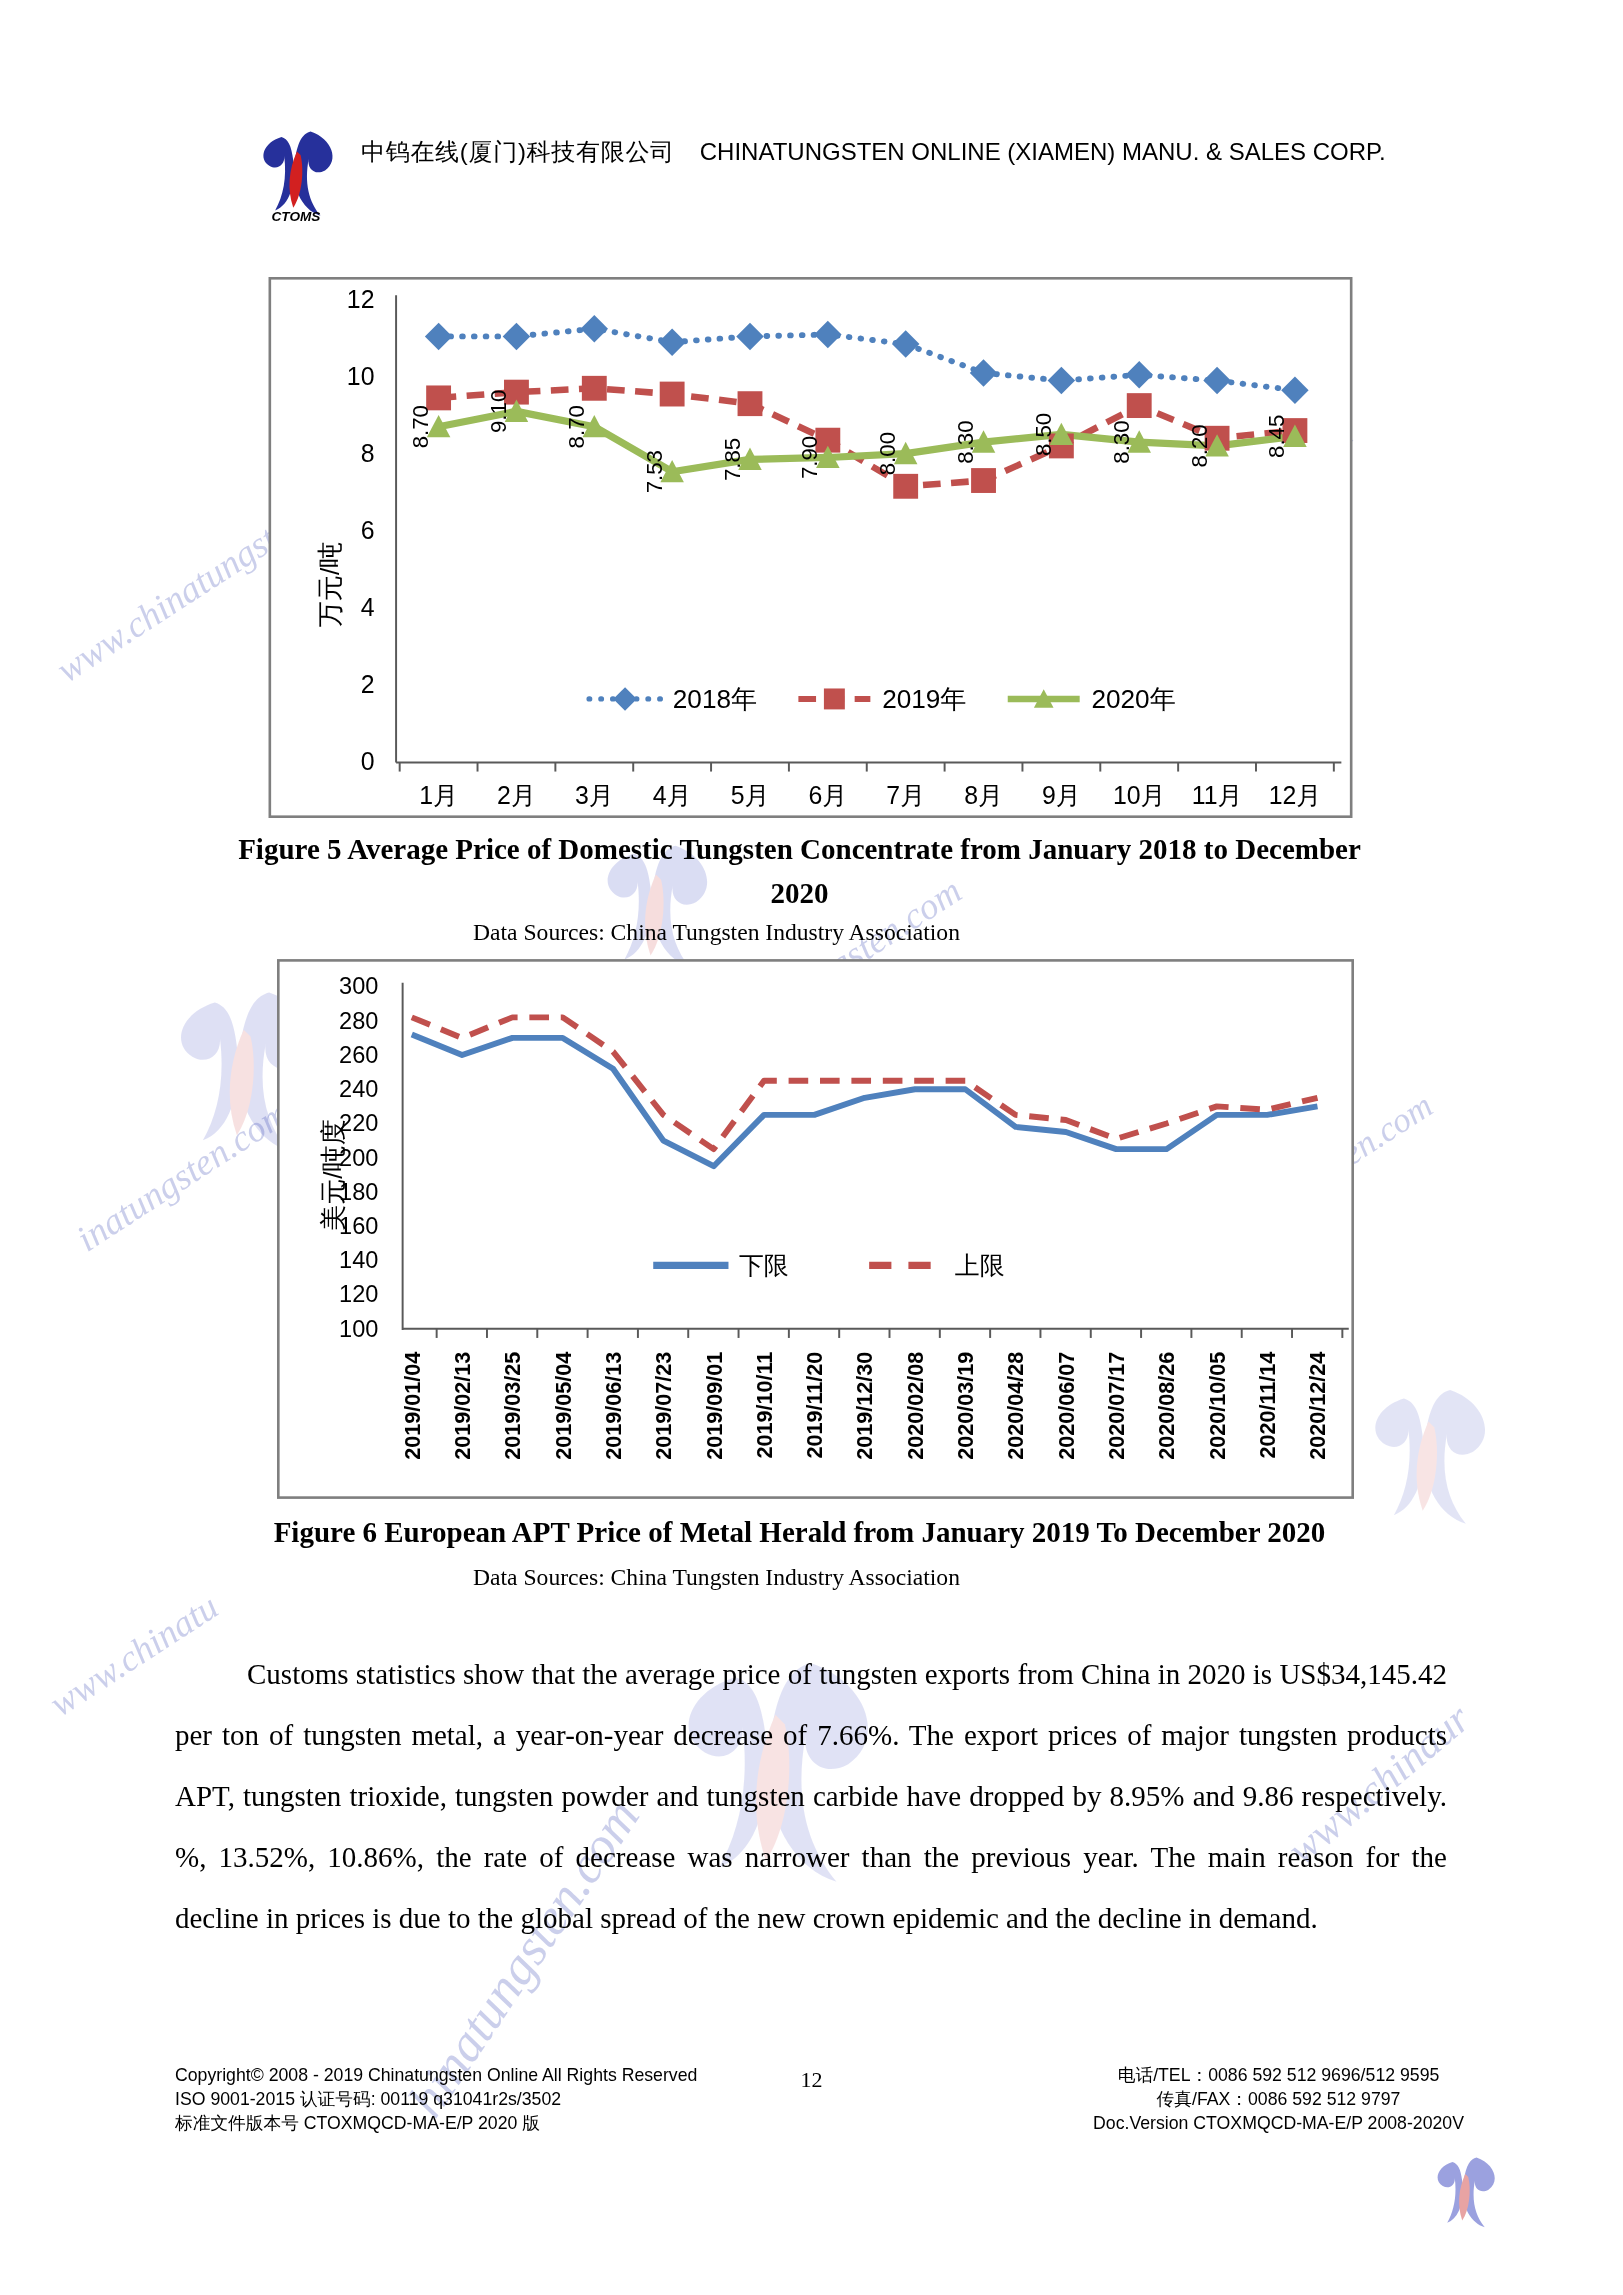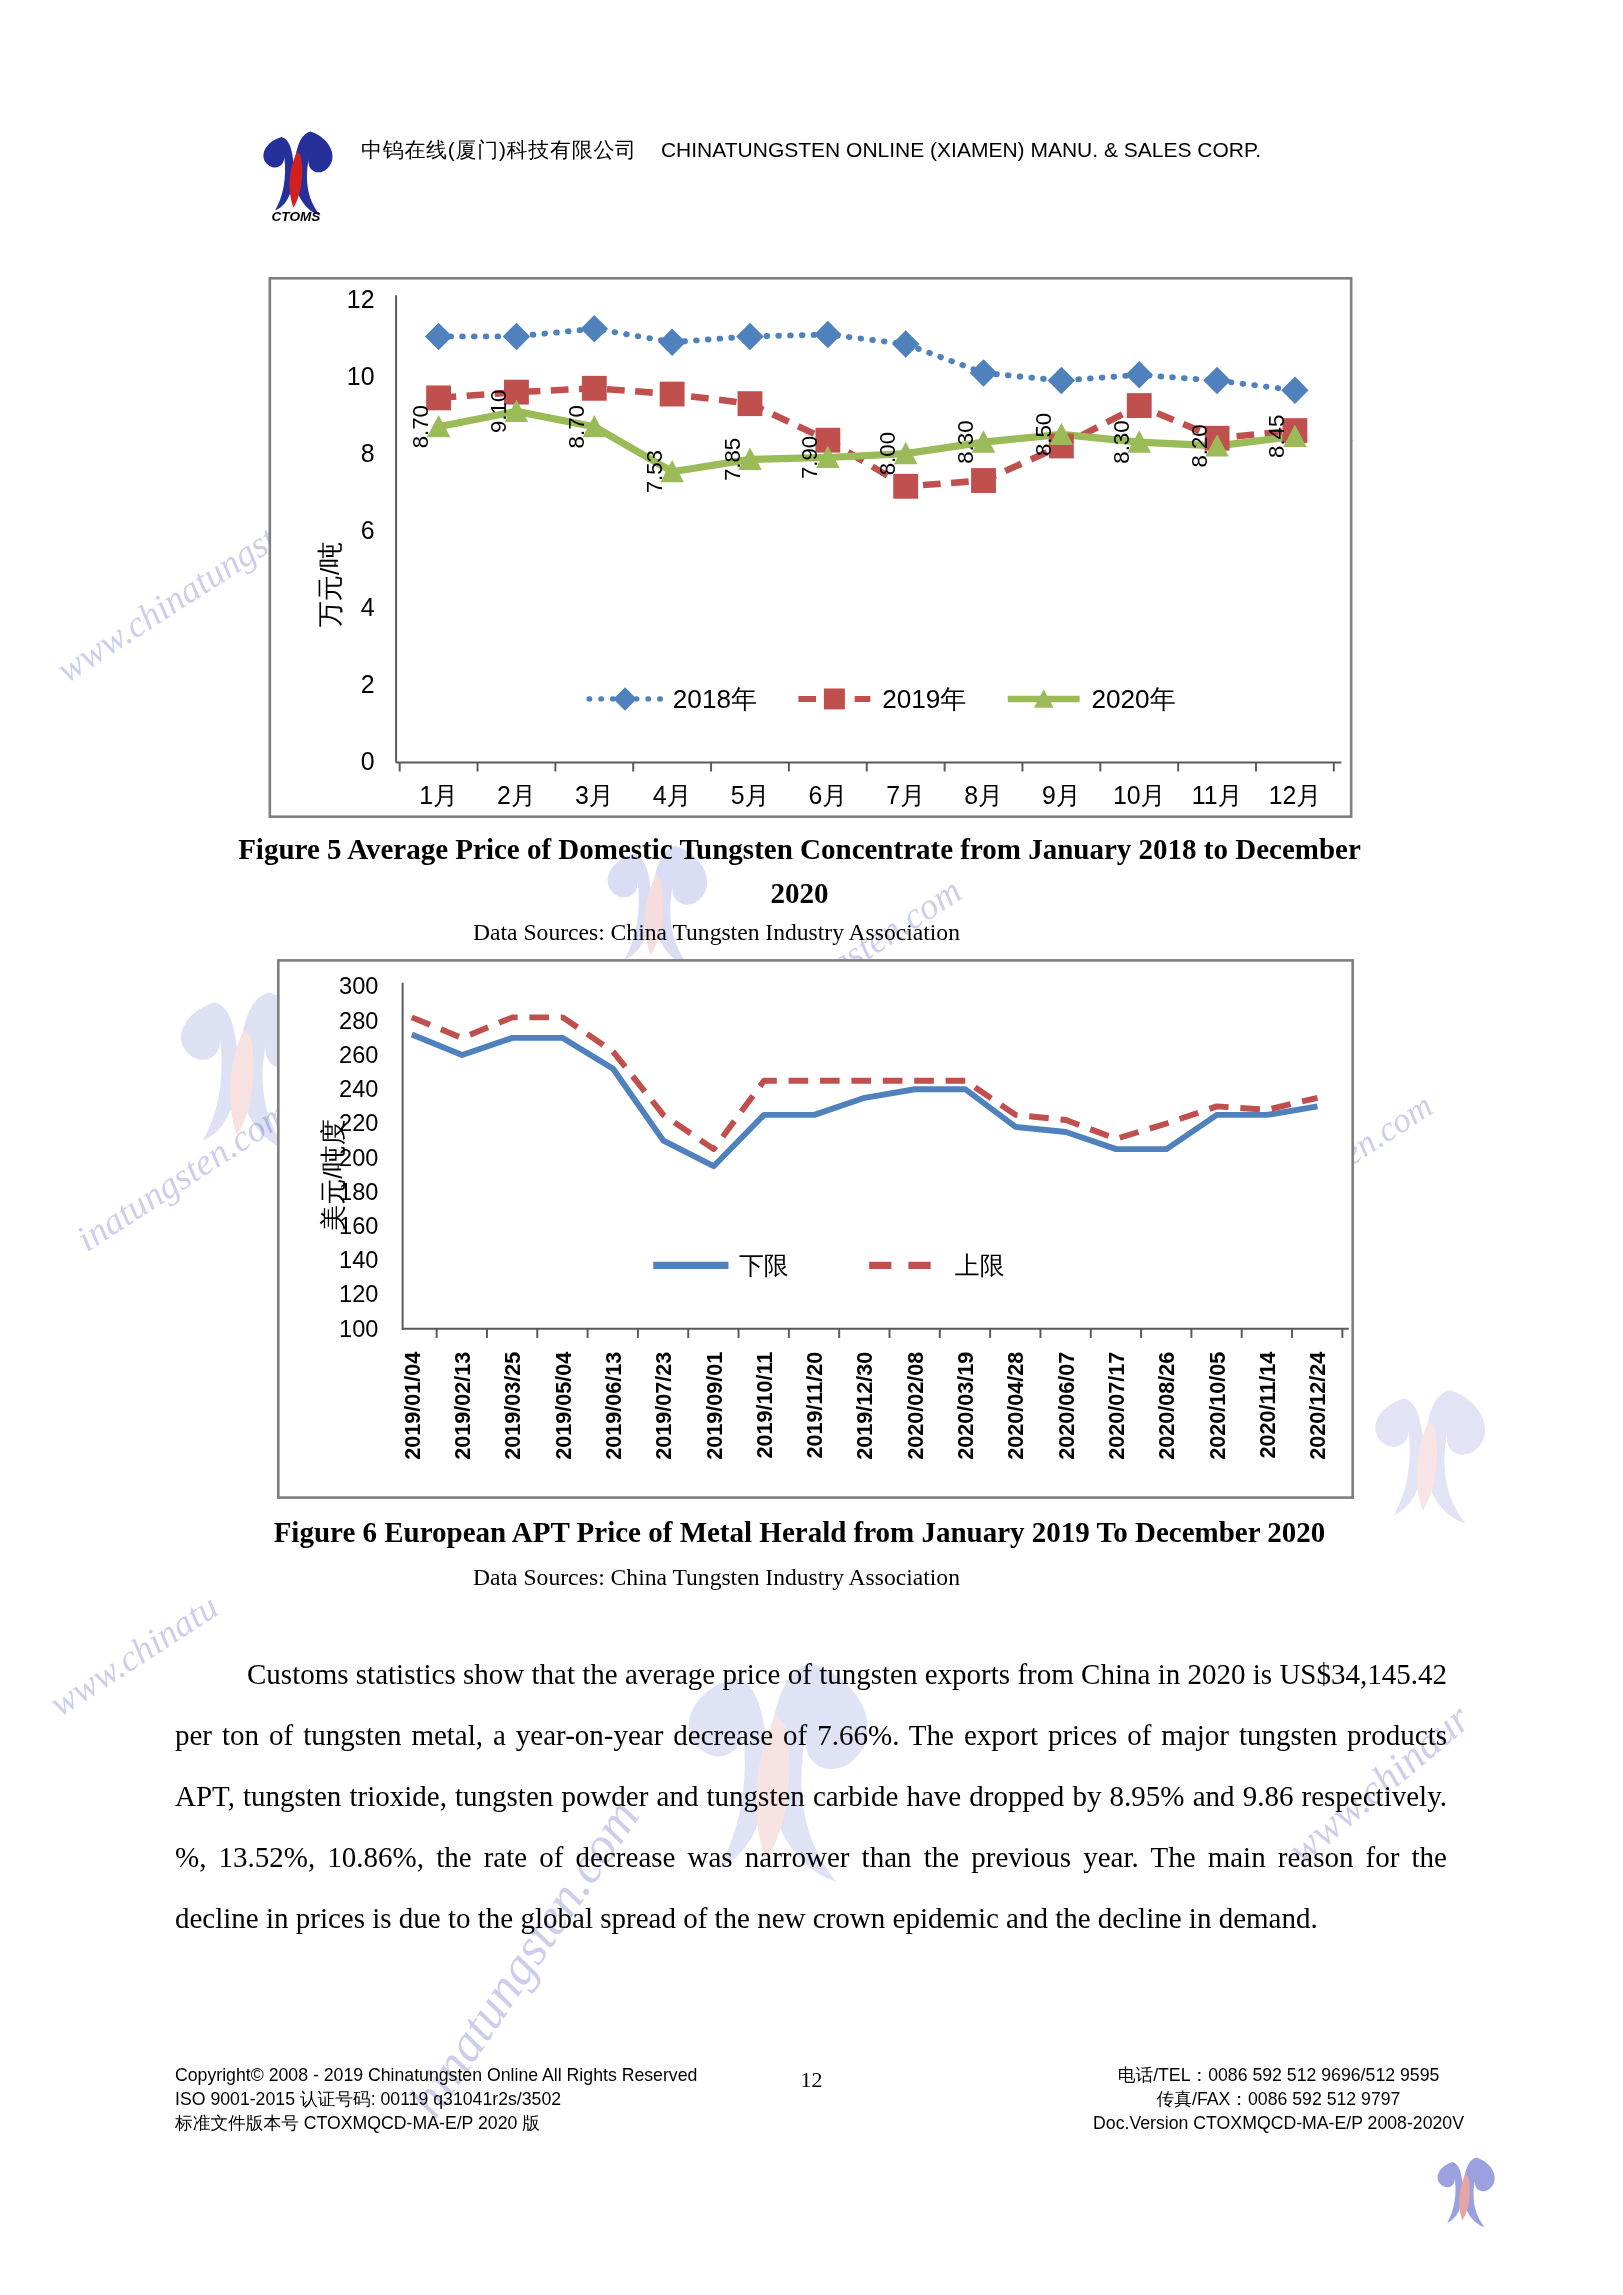--- a/index.html
+++ b/index.html
@@ -1,21 +1,21 @@
 <!DOCTYPE html>
 <html style="font-size:10.5px"><head>
 <meta charset="utf-8">
 <style>
   html,body{margin:0;padding:0;background:#ffffff;}
   .page{position:relative;width:1623px;height:2295px;background:#fff;overflow:hidden;
         font-family:"Liberation Serif",serif;color:#000;}
   .abs{position:absolute;}
   
   .hdr-line1{position:absolute;left:361px;top:136px;font-family:"Liberation Sans",sans-serif;
-             font-size:21px;white-space:nowrap;}
+             font-size:24px;white-space:nowrap;}
   .hdr-line2{position:absolute;left:361px;top:178px;font-family:"Liberation Sans",sans-serif;
              font-size:25px;white-space:nowrap;}
   .hdr-cn{letter-spacing:0.7px;}
   .hdr-en{margin-left:18.3px;}
   .hdr-link{color:#0000cc;text-decoration:underline;margin-left:22px;cursor:pointer;}
   
   .cap{position:absolute;left:0;width:1599px;text-align:center;font-weight:bold;
        font-size:29px;font-family:"Liberation Serif",serif;}
   .datasrc{position:absolute;left:0;width:1433px;text-align:center;font-size:23.6px;}
   

